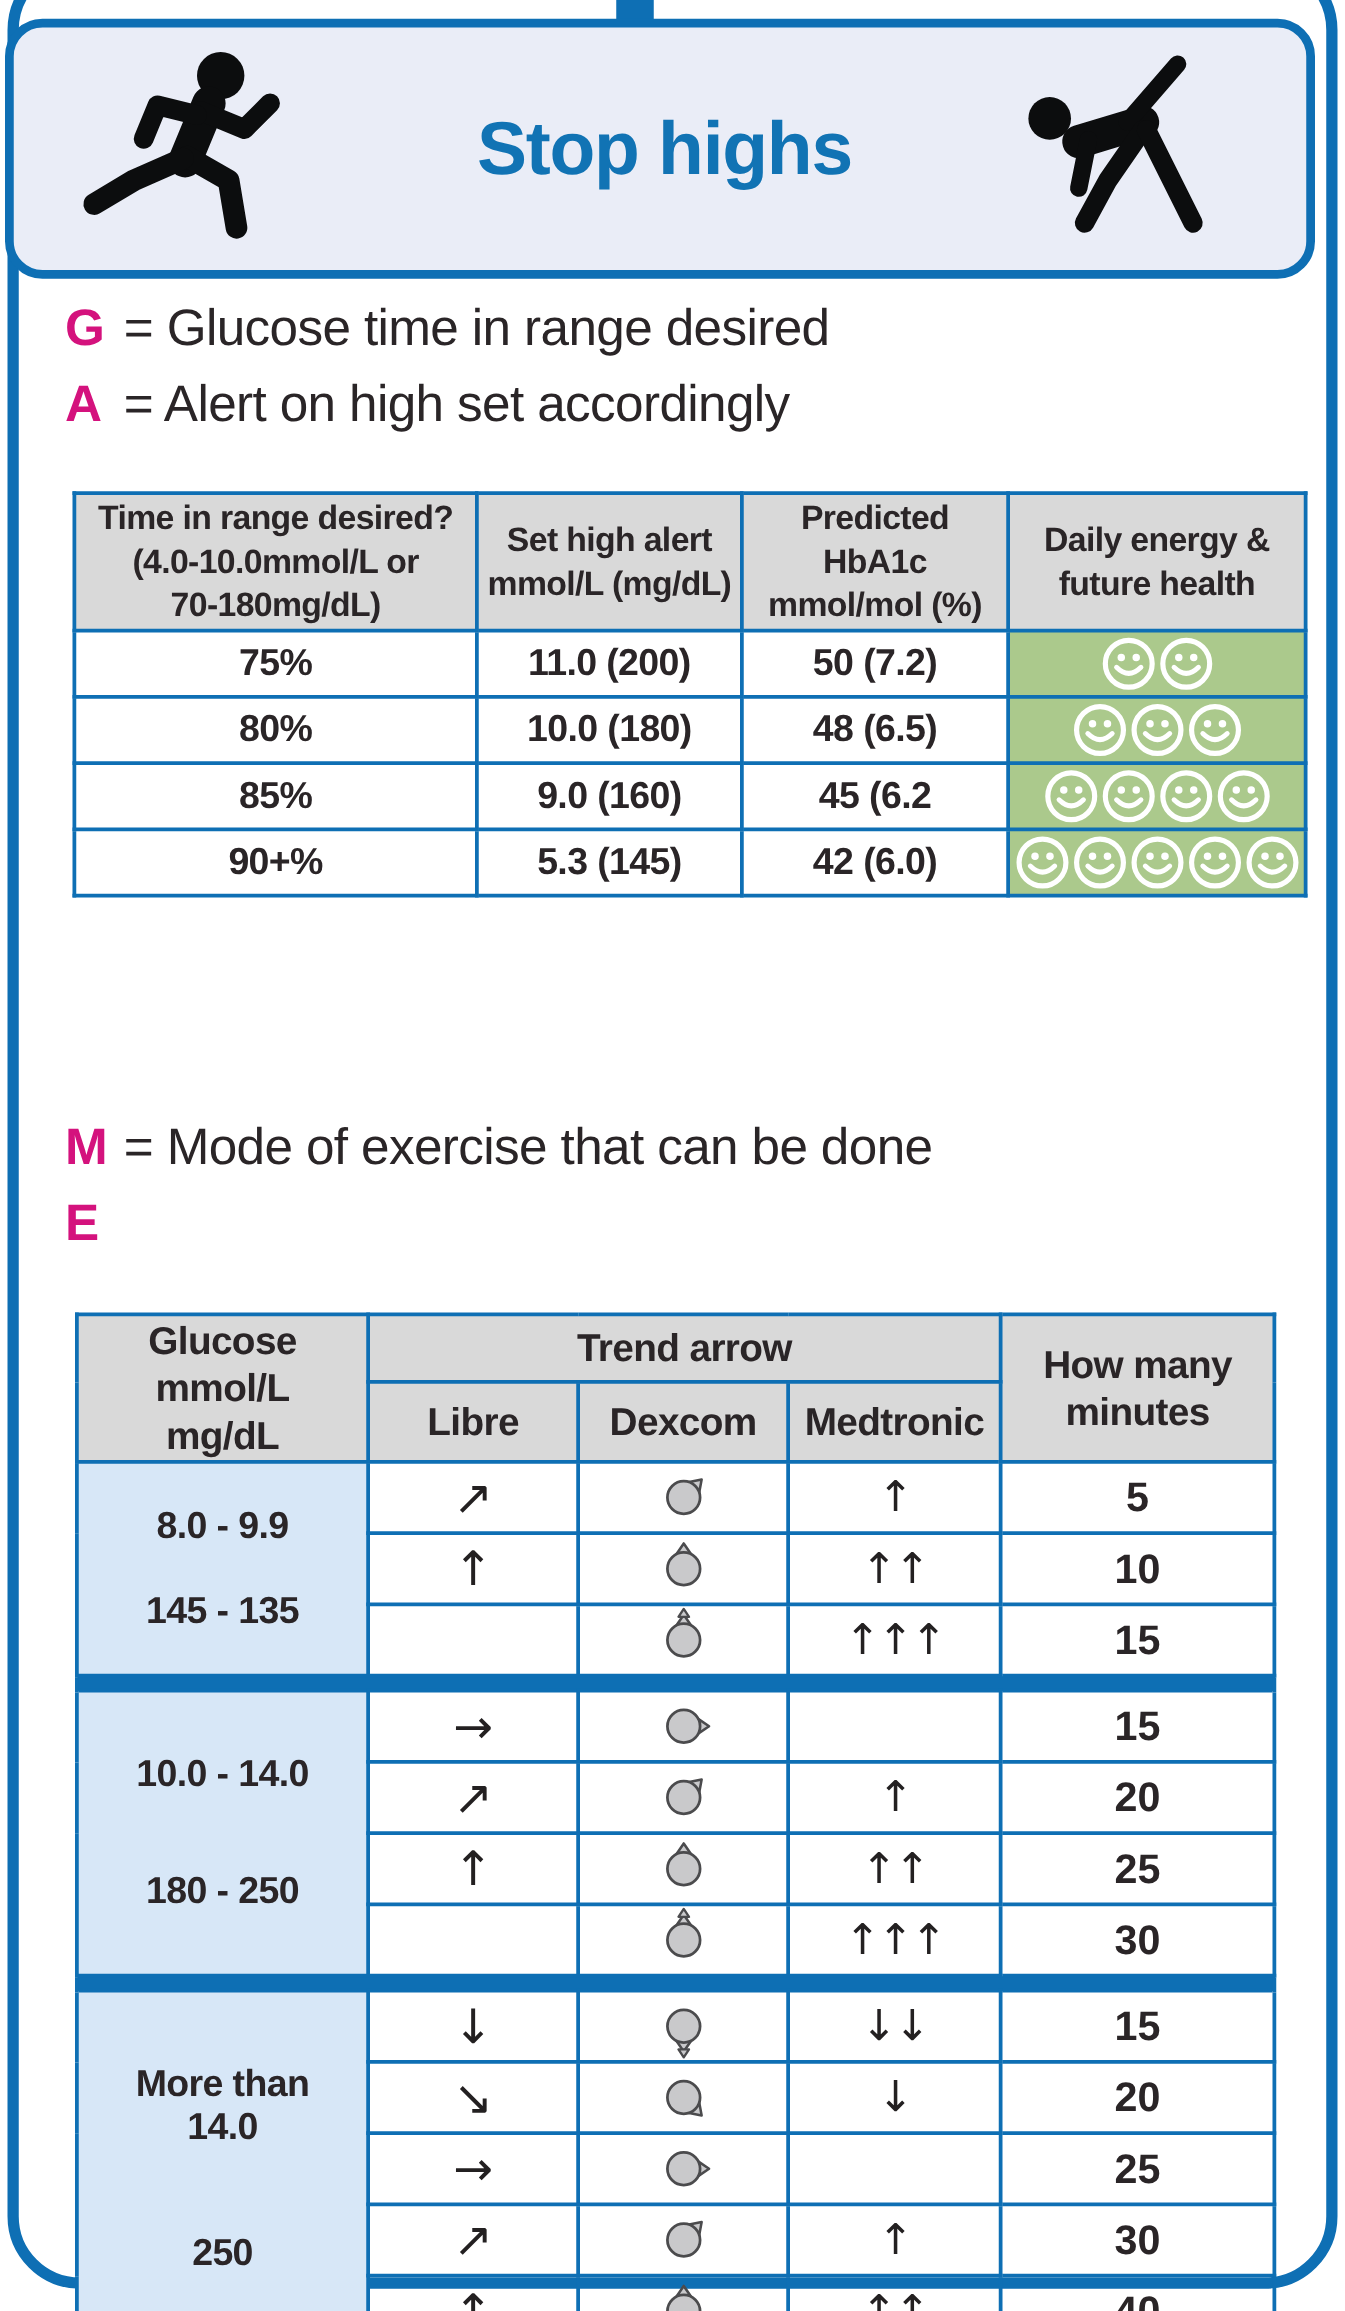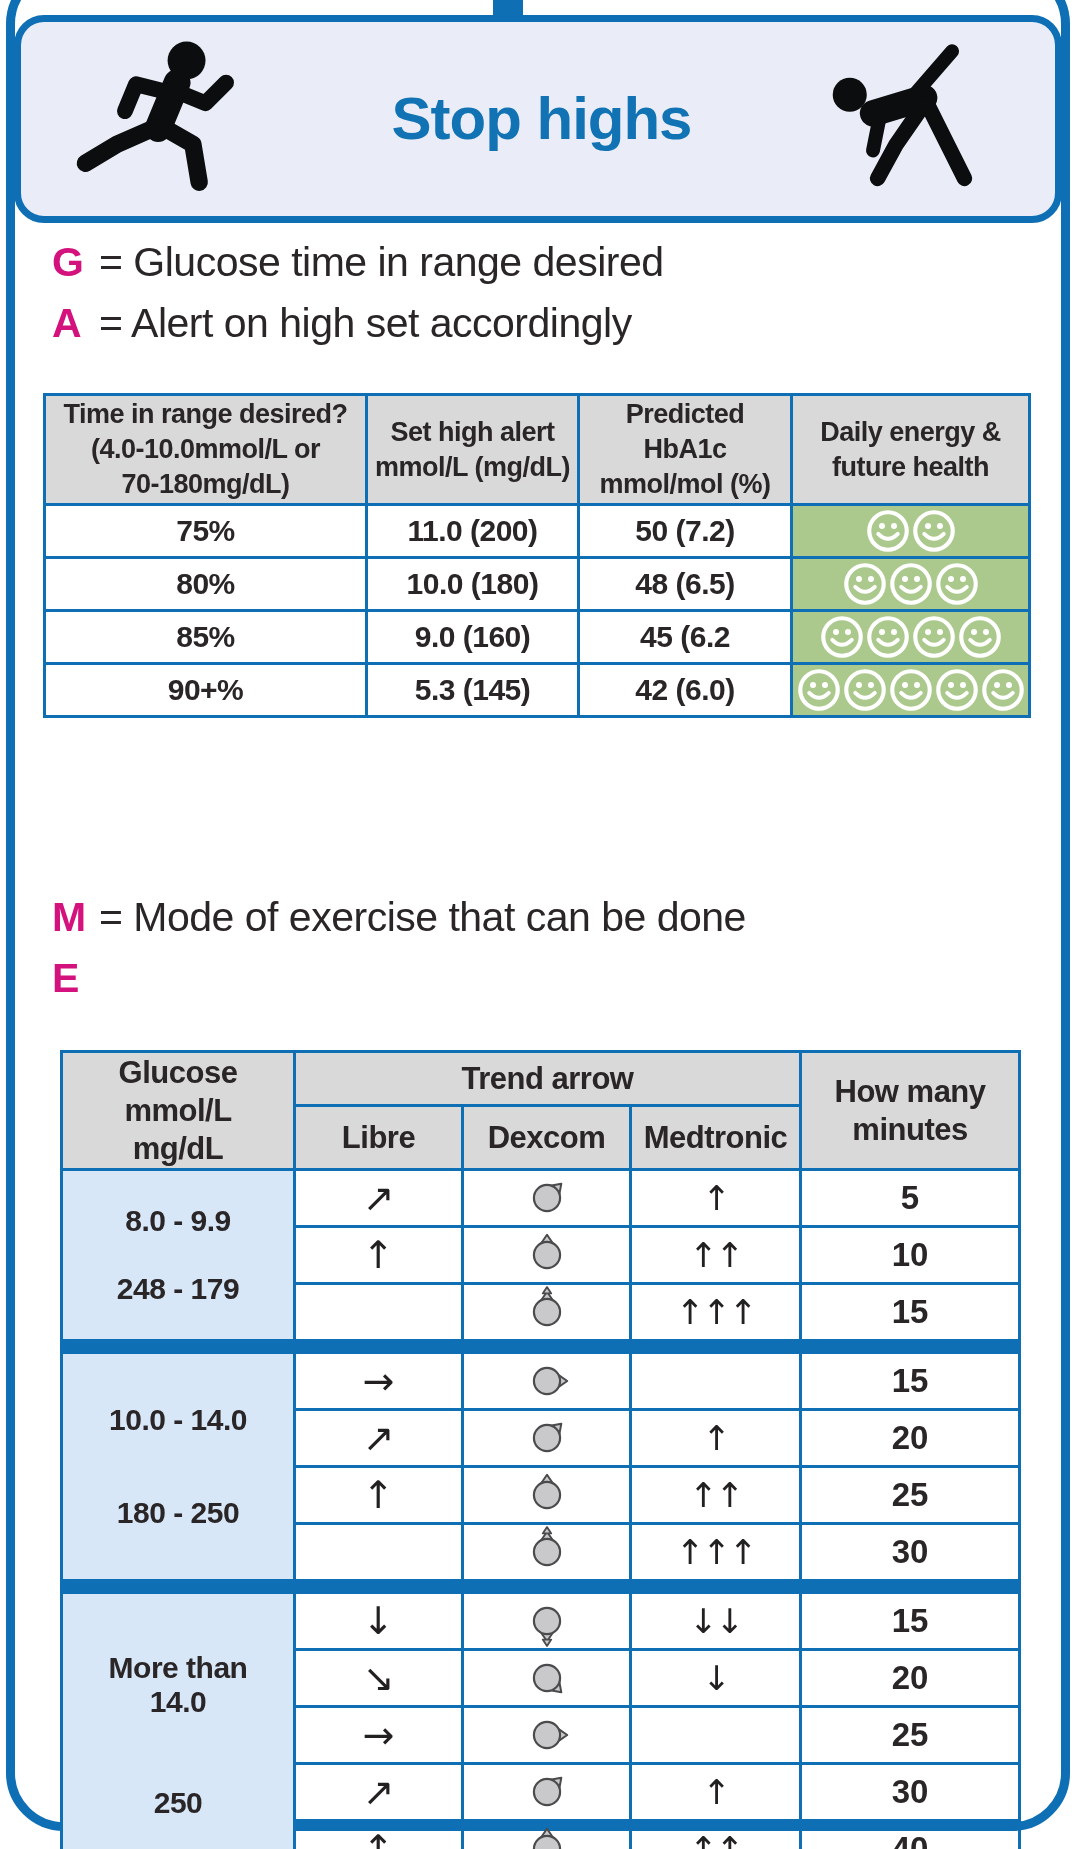--- a/index.html
+++ b/index.html
@@ -6,39 +6,39 @@
     --blue:#0e6fb4; --title-blue:#1173b4; --pink:#d4127d;
     --gray-head:#d9d9d9; --light-blue:#d7e7f7; --card-bg:#eaedf7; --ink:#2a2527;
   }
   html,body{margin:0;padding:0;background:#fff;}
   .page{position:relative;width:1076px;height:1849px;background:#fff;overflow:hidden;
         font-family:"Liberation Sans",sans-serif;color:var(--ink);}
   .page-frame{position:absolute;left:6px;right:6px;top:-34px;bottom:18px;
         border:9px solid var(--blue);border-radius:58px;pointer-events:none;}
   .tab{position:absolute;left:493px;top:0;width:30px;height:22px;background:var(--blue);}
 
-  .header-card{position:absolute;left:14px;top:15px;width:1048px;height:208px;box-sizing:border-box;
+  .header-card{position:absolute;left:4px;top:15px;width:1048px;height:208px;box-sizing:border-box;
         background:var(--card-bg);border:7px solid var(--blue);border-radius:30px;
         display:flex;align-items:center;justify-content:space-between;padding:0 42px;}
   .titles{flex:1;text-align:center;}
   .title{color:var(--title-blue);font-size:60px;font-weight:700;letter-spacing:-1px;line-height:1.02;}
   .subtitle{color:var(--pink);font-size:80px;font-weight:700;letter-spacing:1px;line-height:1.0;margin-top:2px;}
   .pictogram{flex:0 0 auto;}
 
   .legend{position:absolute;left:52px;}
   #legend-top{top:238px;}
   #legend-bottom{top:893px;}
   .legend-line{display:flex;align-items:baseline;font-size:41px;letter-spacing:-0.5px;margin-bottom:13px;line-height:1.18;}
   .legend-letter{color:var(--pink);font-weight:700;width:47px;flex:0 0 auto;}
 
   table{border-collapse:collapse;table-layout:fixed;}
   th,td{border:3px solid var(--blue);text-align:center;vertical-align:middle;box-sizing:border-box;}
   th{background:var(--gray-head);white-space:pre-line;}
 
-  .t1{position:absolute;left:43px;top:393px;width:985px;}
+  .t1{position:absolute;left:58px;top:393px;width:985px;}
   .t1 th{font-size:27px;font-weight:700;height:110px;line-height:1.3;letter-spacing:-0.5px;}
   .t1 td{height:53px;font-size:30px;font-weight:700;letter-spacing:-0.5px;}
   .face-cell{padding:0;}
   .faces{display:flex;align-items:center;justify-content:center;line-height:0;}
 
   .t2{position:absolute;left:60px;top:1050px;width:958px;}
   .t2 th{font-size:31px;font-weight:700;line-height:1.22;letter-spacing:-0.5px;}
   .t2 th.h1{height:52px;}
   .t2 th.h2{height:62px;}
   .t2 td{height:50px;}
@@ -268,21 +268,21 @@
         <th class="h2">Libre</th>
         <th class="h2">Dexcom</th>
         <th class="h2">Medtronic</th>
       </tr>
     </thead>
     <tbody>
         <tr>
           <td class="glucose-cell" rowspan="3">
             <div class="gwrap" style="height: 136px;">
               <div class="gline">8.0 - 9.9</div>
-              <div class="gline">248 - 179</div>
+              <div class="gline">145 - 135</div>
             </div>
           </td>
           <td class="arrow-cell">↗</td>
           <td class="dexcom-cell"><svg width="44" height="54" viewBox="0 0 52 64">
               <g transform="rotate(45 26 32)">
                 <path d="M26 8 L33.5 19 L18.5 19 Z" fill="#c9c9cb" stroke="#4b4b4d" stroke-width="2.4" stroke-linejoin="round"></path>
               </g>
               <circle cx="26" cy="32" r="15.5" fill="#c9c9cb" stroke="#4b4b4d" stroke-width="2.6"></circle>
             </svg></td>
           <td class="medtronic-cell">↑</td>

